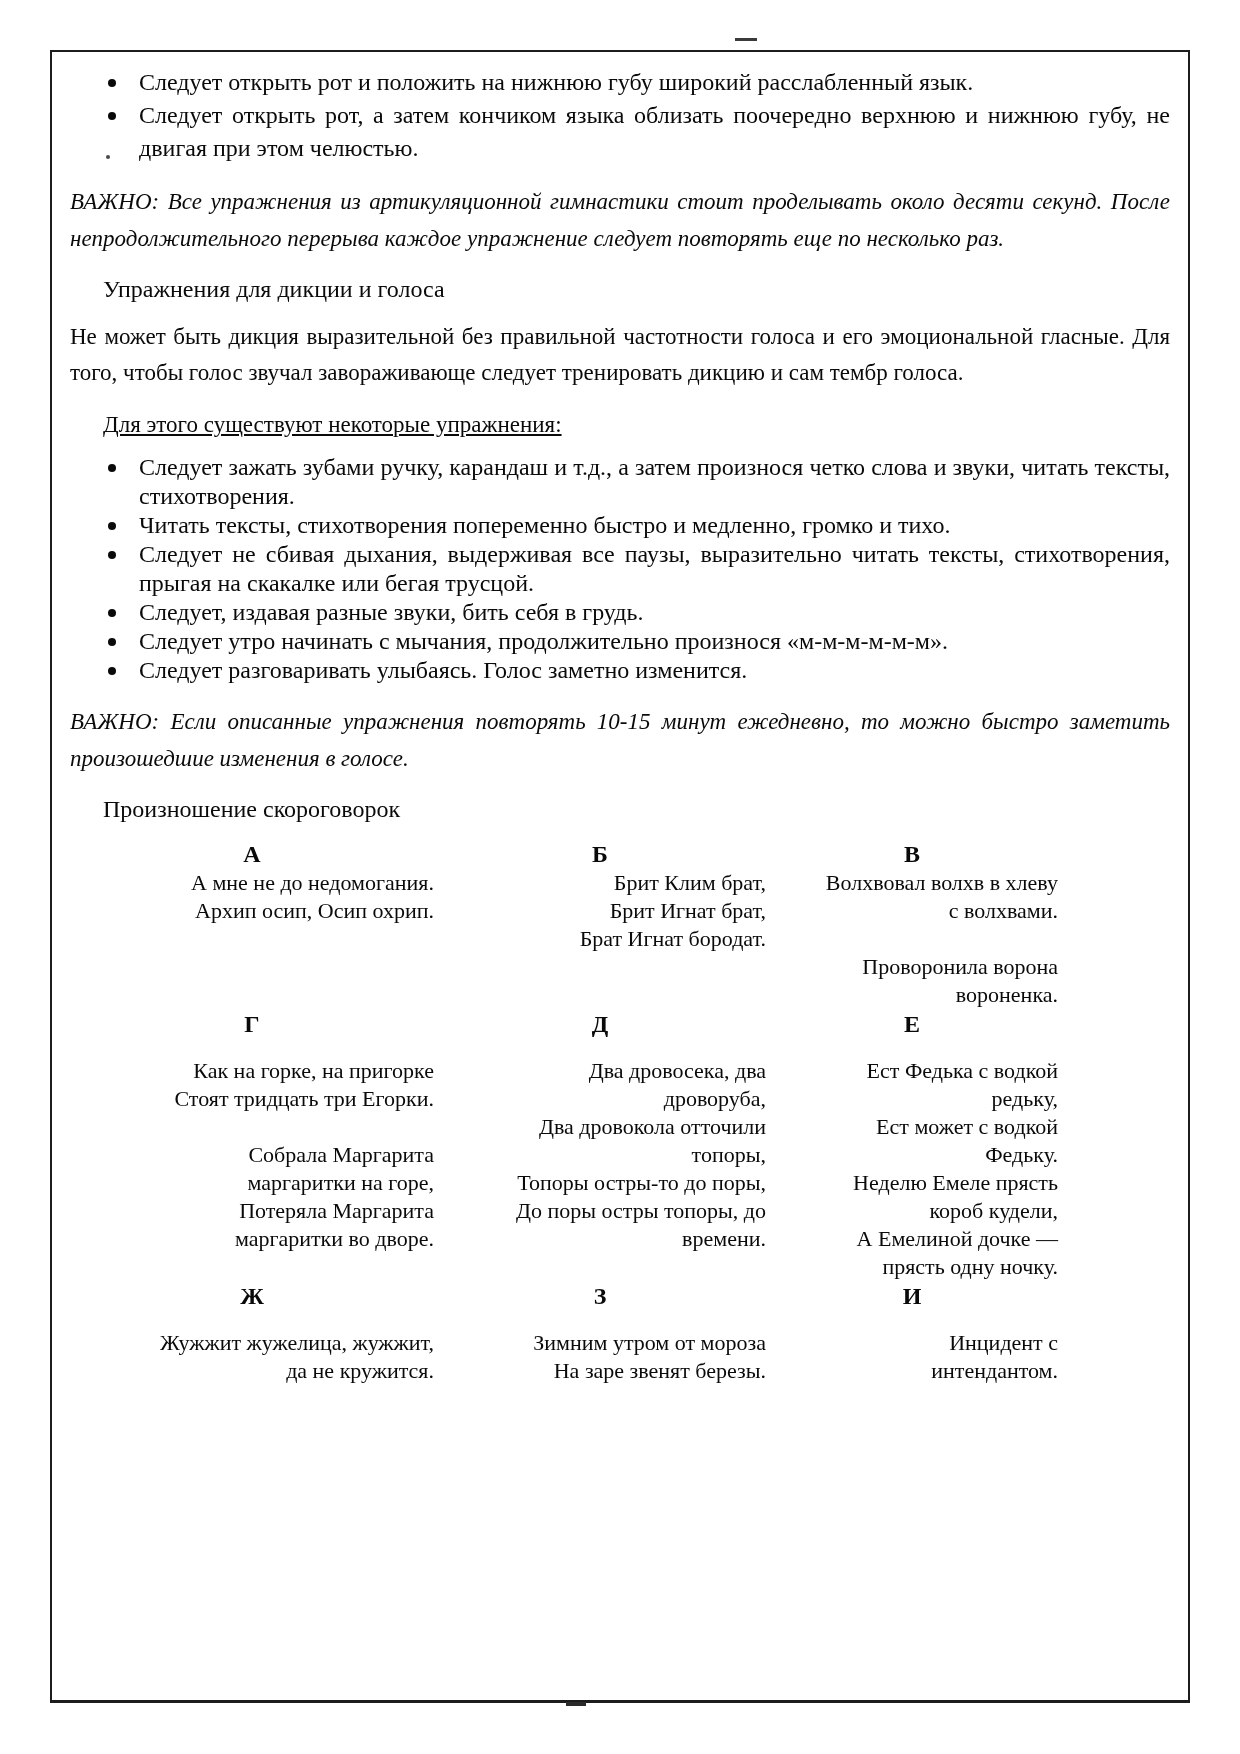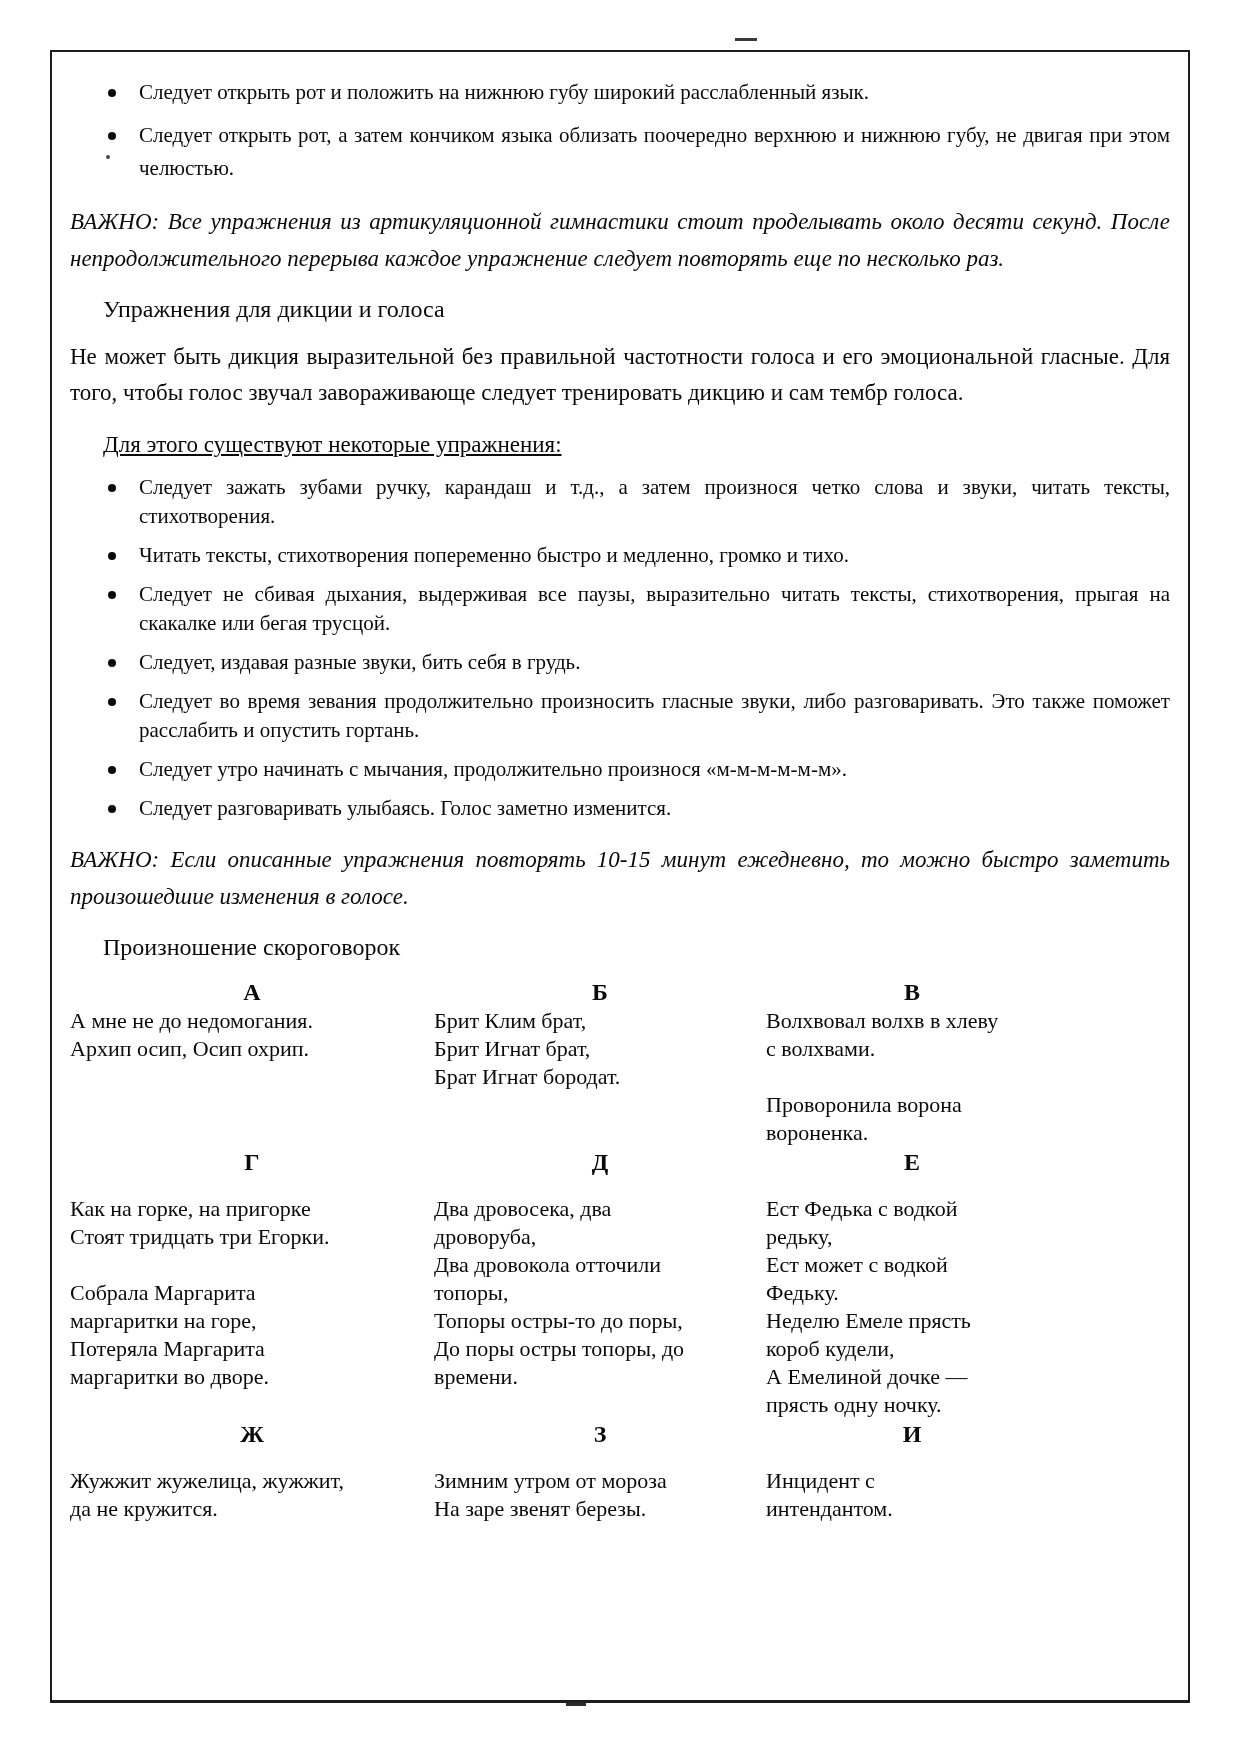--- a/index.html
+++ b/index.html
@@ -17,22 +17,21 @@
     border: 2px solid #1c1c1c;
     border-bottom-width: 3px;
     padding: 14px 18px 0 18px;
   }
   p { margin: 0; }
   .blist { list-style: none; margin: 0; padding: 0; }
   .blist li {
     position: relative;
     padding-left: 69px;
     text-align: justify;
-    font-size: 21px;
-    margin-top: 10px;
+    font-size: 24px;
   }
   .blist.top li  { line-height: 33px; }
   .blist.main li { line-height: 29px; }
   .dot {
     position: absolute; left: 38px; top: 13px;
     width: 8px; height: 8px;
     background: #0a0a0a; border-radius: 50%;
   }
   .blist.main .dot { top: 11px; }
   .imp {
@@ -61,21 +60,21 @@
   }
   table.tw td { padding: 0; }
   .lrow td {
     text-align: center;
     font-weight: bold;
     font-size: 24px; line-height: 30px;
     padding: 26px 0 14px 0;
   }
   .crow td {
     vertical-align: top;
-    text-align: left;
+    text-align: right;
     font-size: 22px;
   }
   .crow.gap td { padding-top: 18px; }
   .tw-line { line-height: 28px; min-height: 28px; white-space: nowrap; }
   
   .mark-top    { position: absolute; left: 735px; top: 38px;  width: 22px; height: 3px; background: #3a3a3a; }
   .mark-bottom { position: absolute; left: 566px; top: 1702px; width: 20px; height: 4px; background: #2a2a2a; }
   .mark-dot    { position: absolute; left: 106px; top: 155px; width: 4px;  height: 4px; background: #4a4a4a; border-radius: 50%; }
 </style>
 </head>
@@ -111,24 +110,20 @@
       <span class="dot"></span>
       <span>Читать тексты, стихотворения попеременно быстро и медленно, громко и тихо.</span>
     </li>
     <li>
       <span class="dot"></span>
       <span>Следует не сбивая дыхания, выдерживая все паузы, выразительно читать тексты, стихотворения, прыгая на скакалке или бегая трусцой.</span>
     </li>
     <li>
       <span class="dot"></span>
       <span>Следует, издавая разные звуки, бить себя в грудь.</span>
-    </li>
-    <li>
-      <span class="dot"></span>
-      <span>Следует во время зевания продолжительно произносить гласные звуки, либо разговаривать. Это также поможет расслабить и опустить гортань.</span>
     </li>
     <li>
       <span class="dot"></span>
       <span>Следует утро начинать с мычания, продолжительно произнося «м-м-м-м-м-м».</span>
     </li>
     <li>
       <span class="dot"></span>
       <span>Следует разговаривать улыбаясь. Голос заметно изменится.</span>
     </li>
   </ul>

